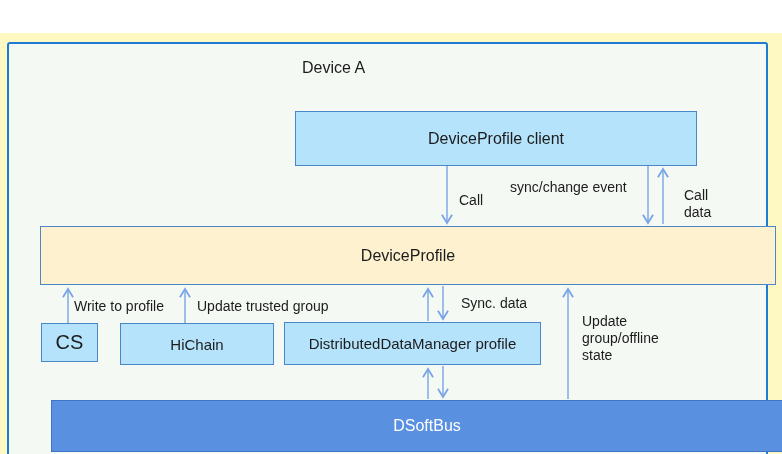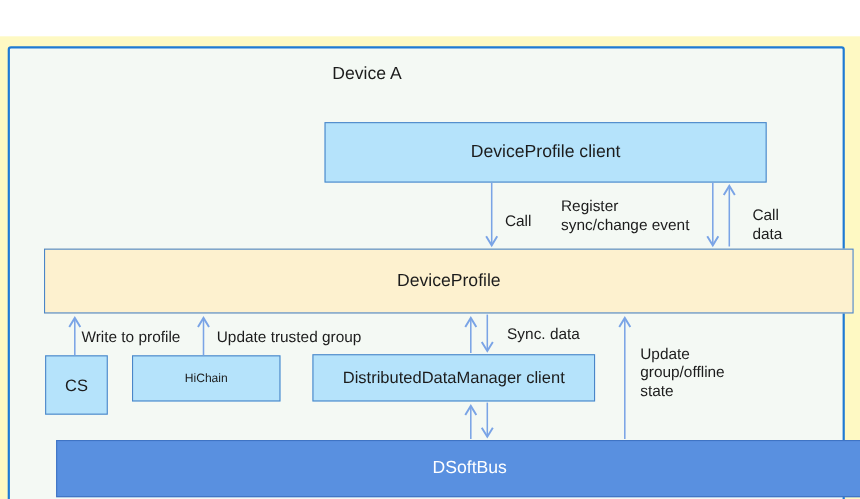--- a/index.html
+++ b/index.html
@@ -58,23 +58,23 @@
 </style>
 </head>
 <body>
 
 <div id="stage">
   <div id="canvas" style="left: 7px; top: 9px; width: 761px; height: 429px;"></div>
   <div id="diagram-title" style="left: 302px; top: 26px;">Device A</div>
   <div id="boxes">
       <div class="box blue" style="left: 295px; top: 78px; width: 402px; height: 55px; font-size: 16px;">DeviceProfile client</div>
       <div class="box yellow" style="left: 40px; top: 193px; width: 736px; height: 59px; font-size: 16px;">DeviceProfile</div>
-      <div class="box blue" style="left: 41px; top: 290px; width: 57px; height: 54px; font-size: 15px;">CS</div>
-      <div class="box blue" style="left: 120px; top: 290px; width: 135px; height: 42px; font-size: 11px;">HiChain</div>
-      <div class="box blue" style="left: 284px; top: 289px; width: 257px; height: 43px; font-size: 15px;">DistributedDataManager client</div>
+      <div class="box blue" style="left: 41px; top: 290px; width: 57px; height: 39px; font-size: 20px;">CS</div>
+      <div class="box blue" style="left: 120px; top: 290px; width: 154px; height: 42px; font-size: 15px;">HiChain</div>
+      <div class="box blue" style="left: 284px; top: 289px; width: 257px; height: 43px; font-size: 15px;">DistributedDataManager profile</div>
       <div class="box bus" style="left: 51px; top: 367px; width: 752px; height: 52px; font-size: 16px;">DSoftBus</div>
     </div>
   <svg id="arrow-layer" width="782" height="454">
       <defs>
         <marker id="ah" viewBox="0 0 10 10" refX="8" refY="5" markerWidth="9" markerHeight="9" orient="auto-start-reverse">
           <path d="M1.5,1 L8,5 L1.5,9" fill="none" stroke="#7aa4e6" stroke-width="1.4"></path>
         </marker>
       </defs>
       <line x1="447" y1="133" x2="447" y2="190" stroke="#7aa4e6" stroke-width="1.4" marker-end="url(#ah)"></line>
       <line x1="648" y1="133" x2="648" y2="190" stroke="#7aa4e6" stroke-width="1.4" marker-end="url(#ah)"></line>
@@ -85,21 +85,20 @@
       <line x1="443" y1="253" x2="443" y2="286" stroke="#7aa4e6" stroke-width="1.4" marker-end="url(#ah)"></line>
       <line x1="428" y1="366" x2="428" y2="336" stroke="#7aa4e6" stroke-width="1.4" marker-end="url(#ah)"></line>
       <line x1="443" y1="333" x2="443" y2="364" stroke="#7aa4e6" stroke-width="1.4" marker-end="url(#ah)"></line>
       <line x1="568" y1="366" x2="568" y2="256" stroke="#7aa4e6" stroke-width="1.4" marker-end="url(#ah)"></line>
     </svg>
   <div id="labels">
       <div class="diagram-label" style="left: 459px; top: 159px;">
         <div>Call</div>
       </div>
       <div class="diagram-label" style="left: 510px; top: 146px;">
-        <div>Register</div>
         <div>sync/change event</div>
       </div>
       <div class="diagram-label" style="left: 684px; top: 154px;">
         <div>Call</div>
         <div>data</div>
       </div>
       <div class="diagram-label" style="left: 74px; top: 265px;">
         <div>Write to profile</div>
       </div>
       <div class="diagram-label" style="left: 197px; top: 265px;">

